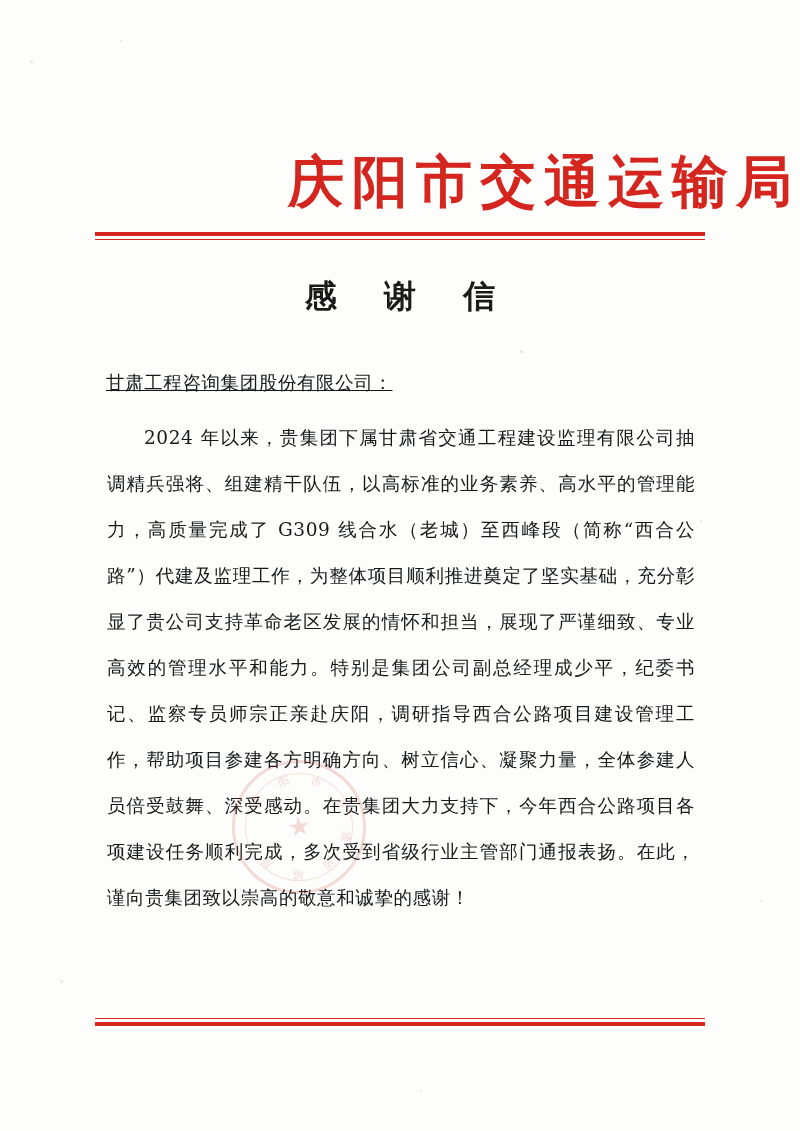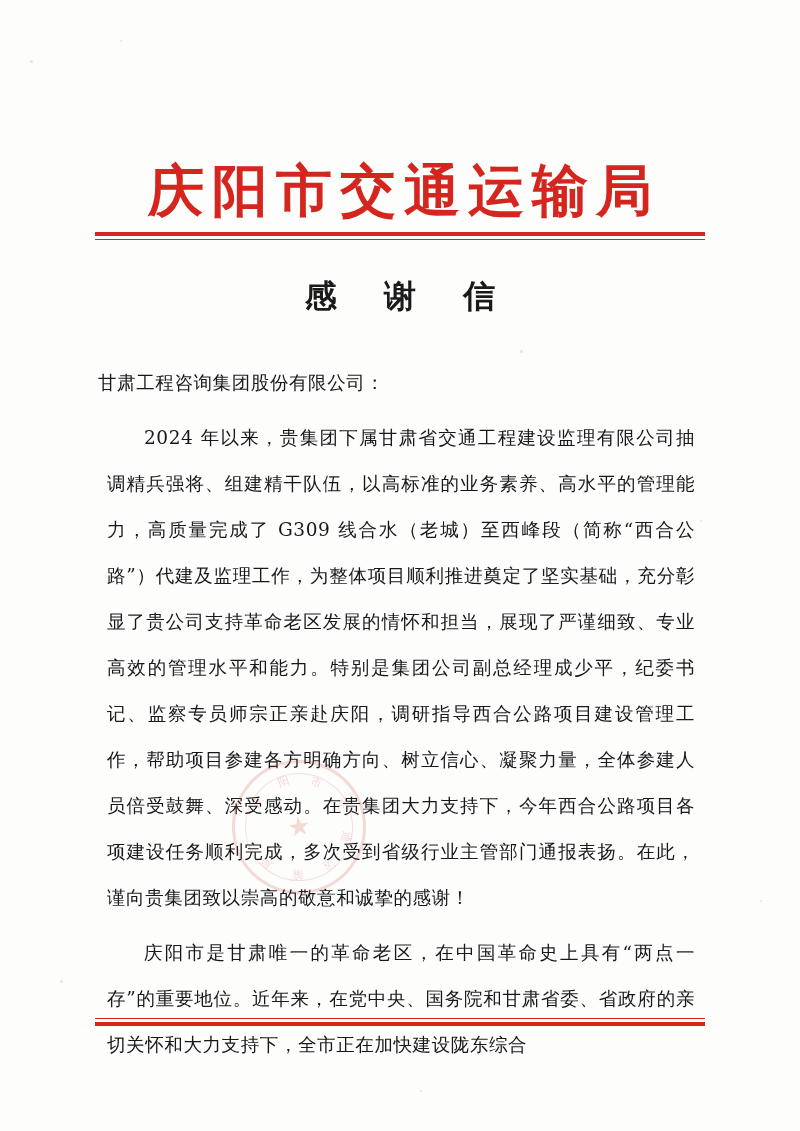--- a/index.html
+++ b/index.html
@@ -24,22 +24,21 @@
     position: absolute;
     background: #d8d4cc;
     border-radius: 50%;
     opacity: .55;
   }
   .letterhead {
     position: absolute;
     top: 150px;
     left: 0;
     width: 800px;
-    text-align: center;
-    margin-top: 9px;
+    text-align: right;
   }
   .letterhead .title {
     font-family: "DejaVu Serif", serif;
     font-weight: bold;
     font-size: 56px;
     letter-spacing: 8px;
     color: #d4261f;
     line-height: 1.12;
     text-indent: 8px;
   }
@@ -78,22 +77,23 @@
     top: 360px;
     left: 98px;
     width: 606px;
     color: #16181a;
     font-family: "DejaVu Serif", serif;
     font-size: 18.5px;
     line-height: 46px;
     letter-spacing: .6px;
   }
   .salutation {
-    margin: 0 0 2px 0;
+    margin: 0 0 2px 8px;
     font-size: 18.5px;
+    text-decoration: underline;
   }
   .para {
     margin: 9px;
     text-align: justify;
     text-justify: inter-ideograph;
     text-indent: 2em;
   }
   .bottom-rule {
     position: absolute;
     top: 1018px;
@@ -160,21 +160,20 @@
   <div class="rule-wrap">
     <div class="rule-thick"></div>
     <div class="rule-thin"></div>
   </div>
 
   <div class="doc-title">感 谢 信</div>
 
   <div class="body-block">
     <p class="salutation">甘肃工程咨询集团股份有限公司：</p>
     <p class="para">2024 年以来，贵集团下属甘肃省交通工程建设监理有限公司抽调精兵强将、组建精干队伍，以高标准的业务素养、高水平的管理能力，高质量完成了 G309 线合水（老城）至西峰段（简称“西合公路”）代建及监理工作，为整体项目顺利推进奠定了坚实基础，充分彰显了贵公司支持革命老区发展的情怀和担当，展现了严谨细致、专业高效的管理水平和能力。特别是集团公司副总经理成少平，纪委书记、监察专员师宗正亲赴庆阳，调研指导西合公路项目建设管理工作，帮助项目参建各方明确方向、树立信心、凝聚力量，全体参建人员倍受鼓舞、深受感动。在贵集团大力支持下，今年西合公路项目各项建设任务顺利完成，多次受到省级行业主管部门通报表扬。在此，谨向贵集团致以崇高的敬意和诚挚的感谢！</p>
-    <p class="para">庆阳市是甘肃唯一的革命老区，在中国革命史上具有“两点一存”的重要地位。近年来，在党中央、国务院和甘肃省委、省政府的亲切关怀和大力支持下，全市正在加快建设陇东综合</p>
   </div>
 
   <div class="seal">
     <div class="inner"></div>
     <div class="star">★</div>
   <div class="ring-text">
         <span style="transform: translate(-36.7701px, -30.8538px) rotate(-50deg) translate(-50%, -50%);">庆</span>
         <span style="transform: translate(-8.33511px, -47.2708px) rotate(-10deg) translate(-50%, -50%);">阳</span>
         <span style="transform: translate(24px, -41.5692px) rotate(30deg) translate(-50%, -50%);">市</span>
         <span style="transform: translate(45.1052px, -16.417px) rotate(70deg) translate(-50%, -50%);">交</span>

